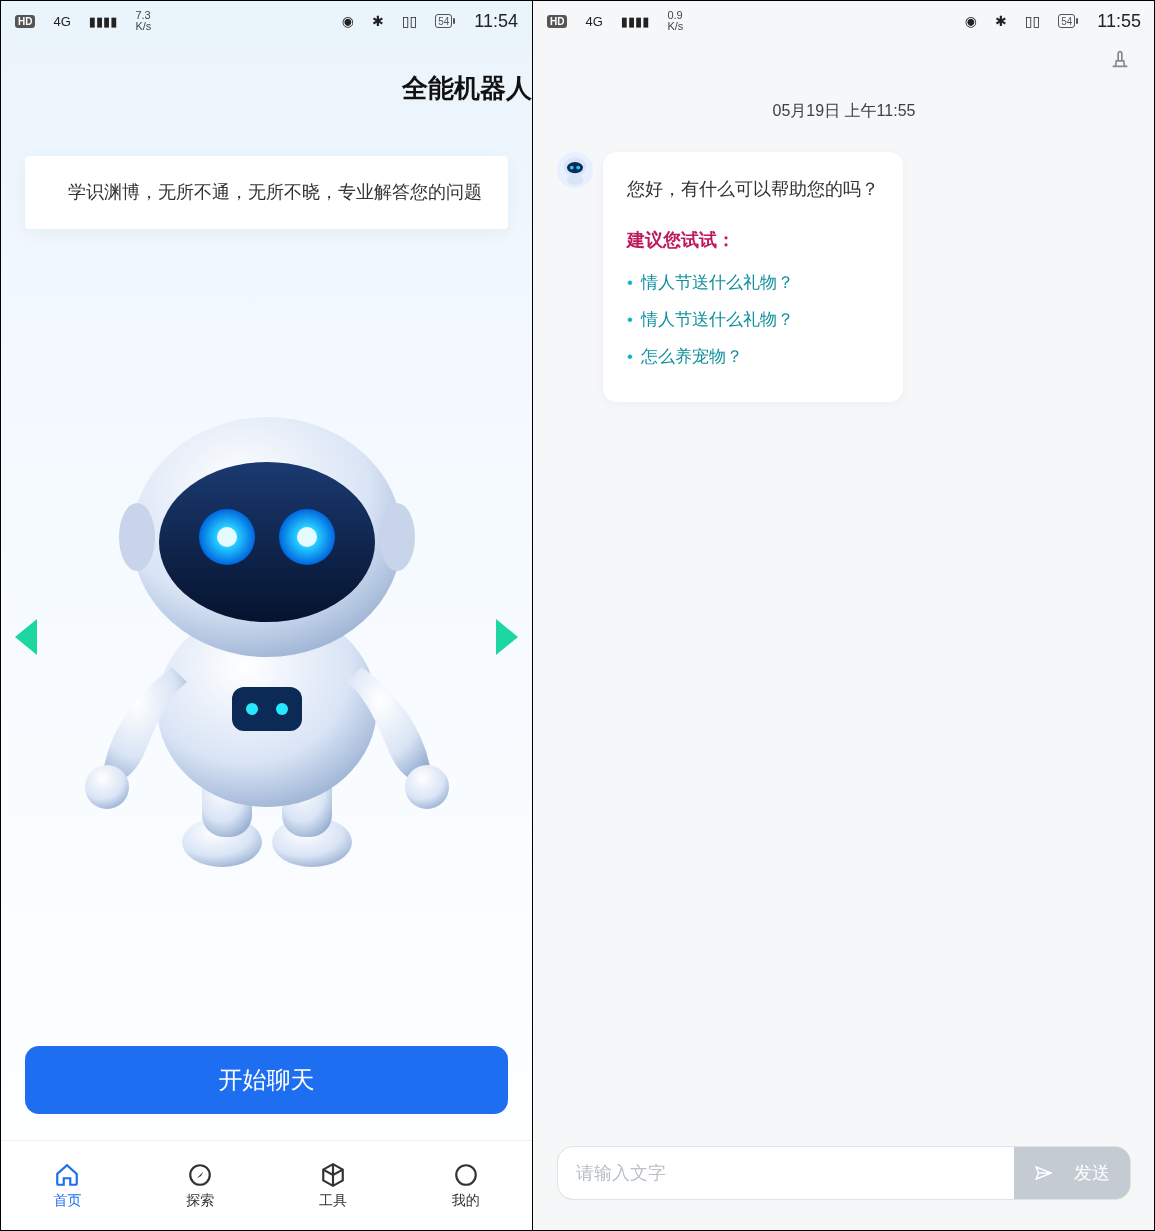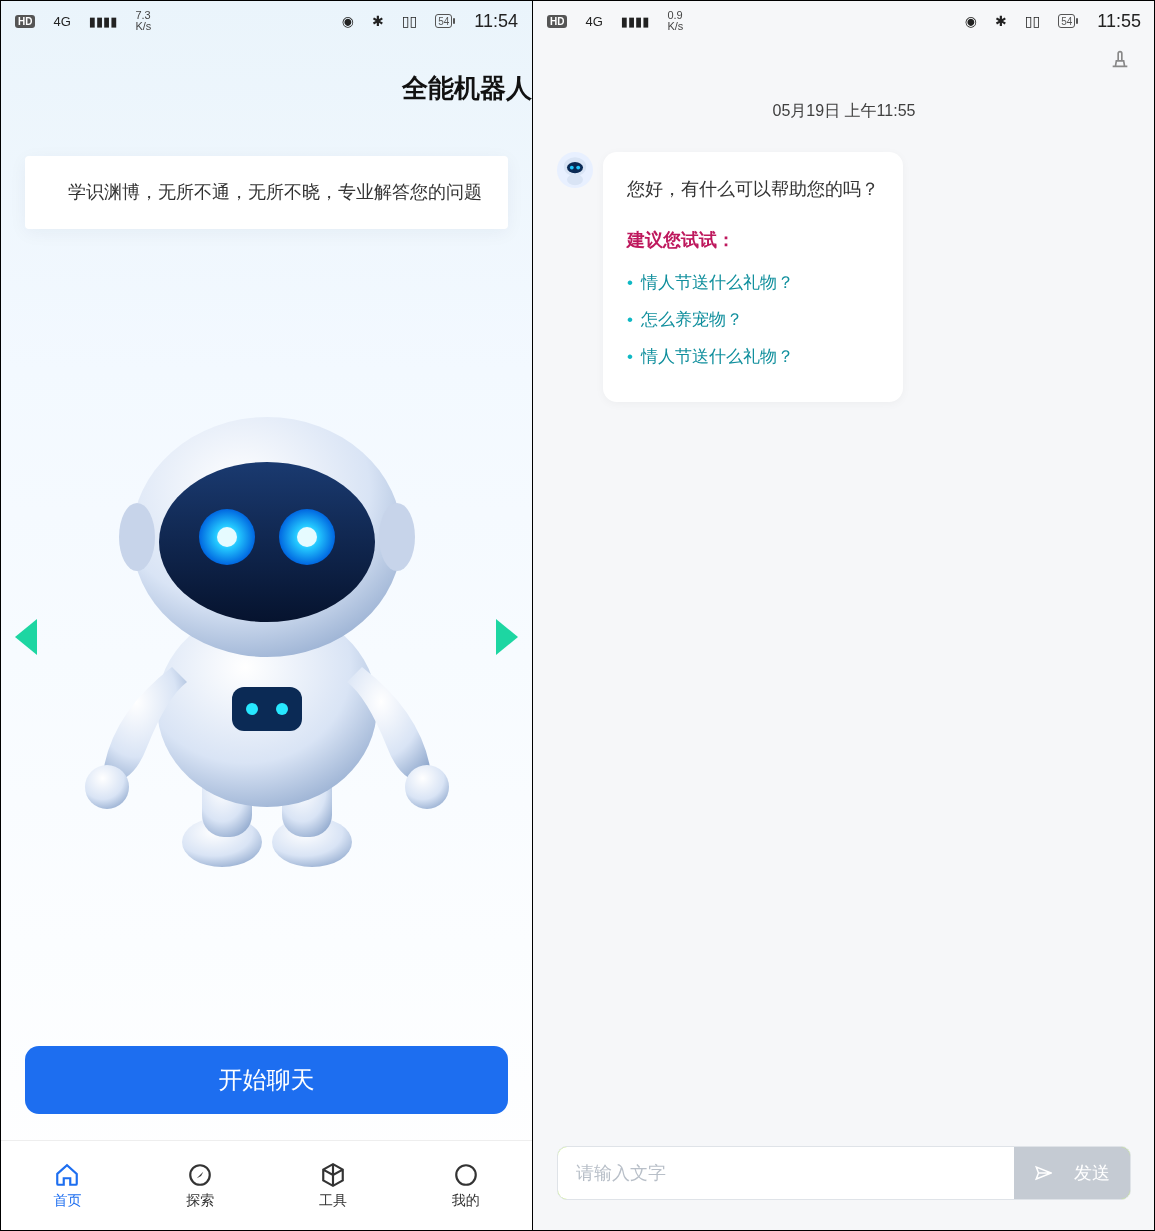--- a/index.html
+++ b/index.html
@@ -179,21 +179,21 @@
     margin-top:auto;
     padding:20px 24px 30px;
     display:flex;
     gap:0;
   }
   .input-wrap{
     flex:1;
     display:flex;
     background:#bef264;
     border:1px solid #dfe3e8;
-    border-radius:10px;
+    border-radius:16px;
     overflow:hidden;
   }
   .text-input{
     flex:1;
     border:none;
     outline:none;
     padding:0 18px;
     font-size:18px;
     color:#333;
     height:52px;
@@ -364,22 +364,22 @@
         <circle cx="16" cy="17" r="2.4" fill="#24c9ff"></circle>
         <circle cx="24" cy="17" r="2.4" fill="#24c9ff"></circle>
         <ellipse cx="20" cy="32" rx="10" ry="7" fill="#d9e4f5"></ellipse>
       </svg>
     </div>
     <div class="msg-bubble">
       <div class="greeting">您好，有什么可以帮助您的吗？</div>
       <div class="try-label">建议您试试：</div>
       <ul class="suggestion-list">
         <li>情人节送什么礼物？</li>
+        <li>情人节送什么礼物？</li>
         <li>怎么养宠物？</li>
-        <li>情人节送什么礼物？</li>
       </ul>
     </div>
   </div>
 
   <div class="input-bar">
     <div class="input-wrap">
       <input class="text-input" placeholder="请输入文字" style="">
       <button class="send-btn">
         <svg viewBox="0 0 24 24">
             <path d="M3 20 23 12 3 4l3 8-3 8z M6 12h17" stroke-width="2"></path>

